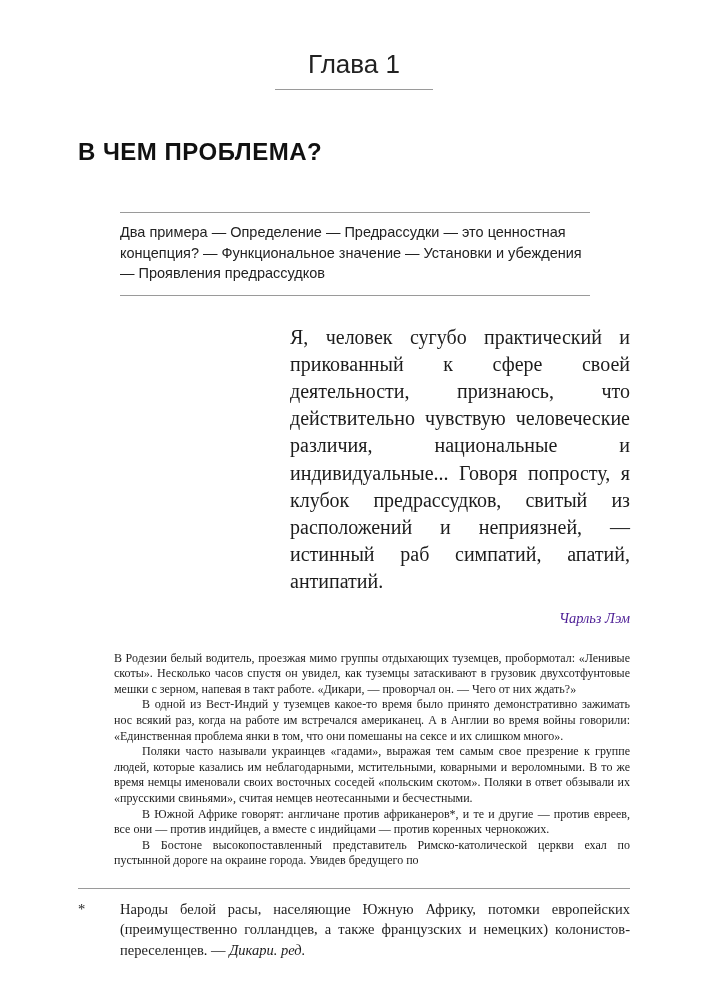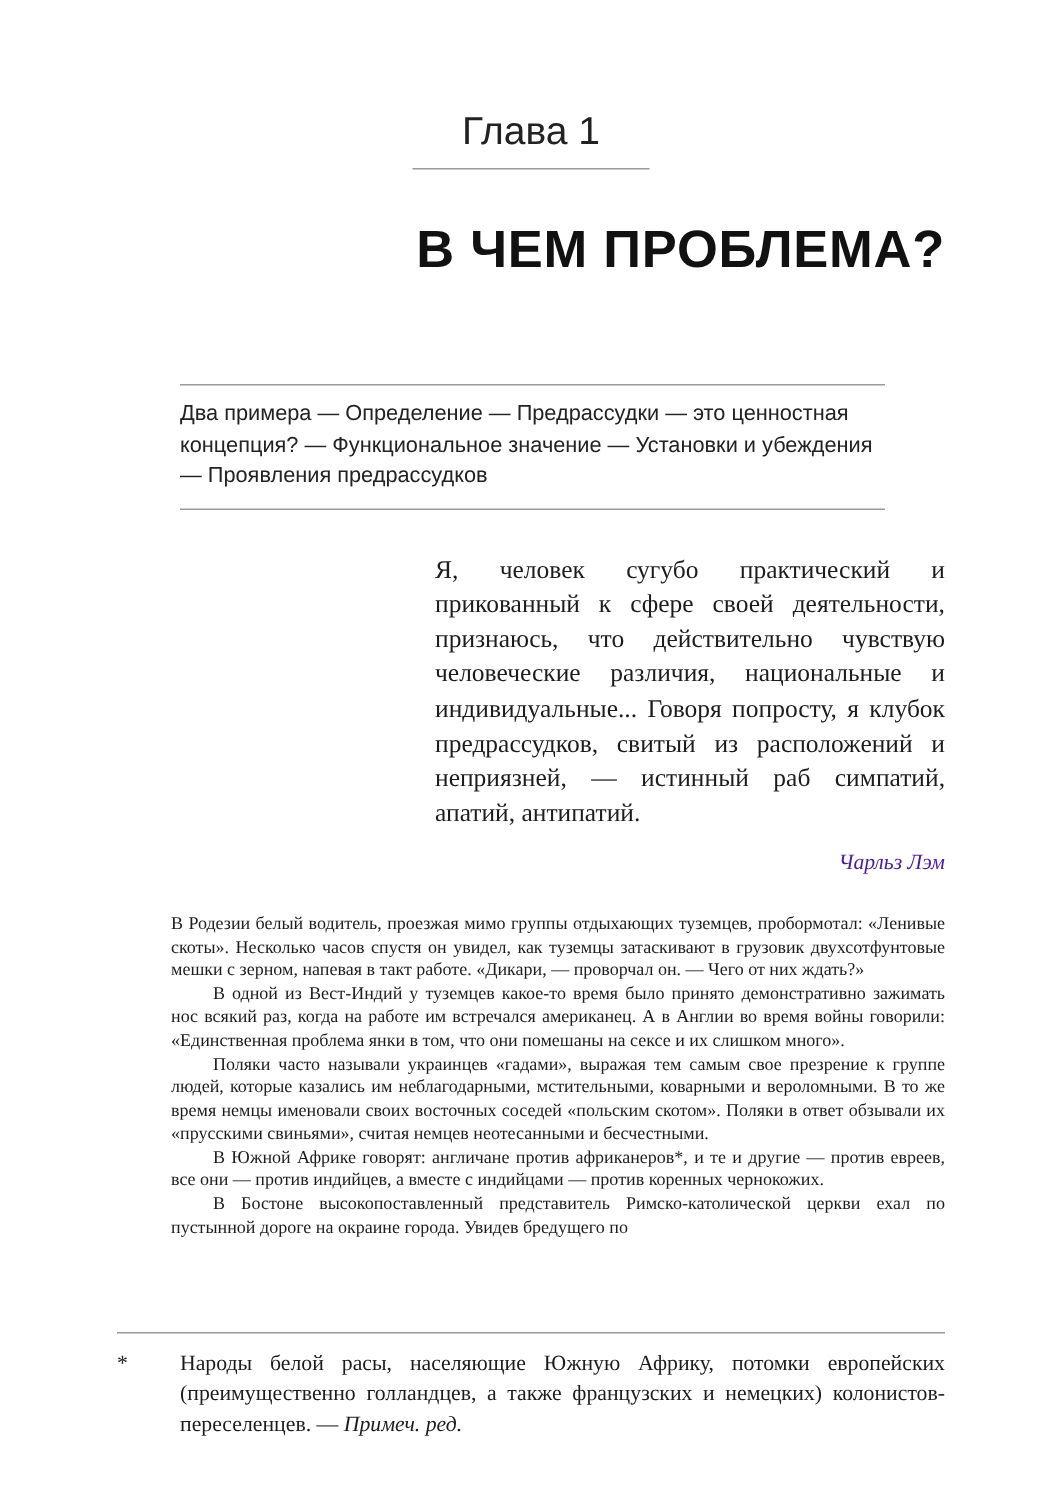--- a/index.html
+++ b/index.html
@@ -24,62 +24,61 @@
   }
 
   
   .chapter-label {
     text-align: center;
     font-family: "Liberation Sans", "DejaVu Sans", sans-serif;
     font-size: 26px;
     font-weight: 400;
     line-height: 1.15;
     color: #222;
-    margin-top: 23px;
   }
   .chapter-rule {
     width: 158px;
     height: 0;
     border-top: 1px solid #9a9a9a;
     margin: 9px auto 0 auto;
   }
 
   
   .page-title {
-    text-align: right;
+    text-align: left;
     font-family: "Liberation Sans", "DejaVu Sans", sans-serif;
-    font-size: 35px;
+    font-size: 24px;
     font-weight: 700;
     letter-spacing: 0.5px;
-    margin-top: 34px;
+    margin-top: 48px;
     color: #111;
   }
 
   
   .summary-block {
-    margin: 46px 40px 0 42px;
+    margin: 30px 40px 0 42px;
     border-top: 1px solid #9a9a9a;
     border-bottom: 1px solid #9a9a9a;
     padding: 9px 0 11px 0;
   }
   .summary-text {
     font-family: "Liberation Sans", "DejaVu Sans", sans-serif;
     font-size: 14.5px;
     line-height: 1.42;
     color: #222;
     text-align: left;
   }
 
   
   .epigraph {
     margin: 28px 0 0 212px;
     width: 340px;
   }
   .epigraph-text {
-    font-size: 17px;
+    font-size: 20px;
     line-height: 1.36;
     text-align: justify;
     color: #1c1c1c;
   }
   .epigraph-attribution {
     margin-top: 14px;
     text-align: right;
     font-style: italic;
     font-size: 14.5px;
     color: #4c1d95;
@@ -148,17 +147,17 @@
     <p class="no-indent">В Родезии белый водитель, проезжая мимо группы отдыхающих туземцев, пробормотал: «Ленивые скоты». Несколько часов спустя он увидел, как туземцы затаскивают в грузовик двухсотфунтовые мешки с зерном, напевая в такт работе. «Дикари, — проворчал он. — Чего от них ждать?»</p>
     <p>В одной из Вест-Индий у туземцев какое-то время было принято демонстративно зажимать нос всякий раз, когда на работе им встречался американец. А в Англии во время войны говорили: «Единственная проблема янки в том, что они помешаны на сексе и их слишком много».</p>
     <p>Поляки часто называли украинцев «гадами», выражая тем самым свое презрение к группе людей, которые казались им неблагодарными, мстительными, коварными и вероломными. В то же время немцы именовали своих восточных соседей «польским скотом». Поляки в ответ обзывали их «прусскими свиньями», считая немцев неотесанными и бесчестными.</p>
     <p>В Южной Африке говорят: англичане против африканеров*, и те и другие — против евреев, все они — против индийцев, а вместе с индийцами — против коренных чернокожих.</p>
     <p>В Бостоне высокопоставленный представитель Римско-католической церкви ехал по пустынной дороге на окраине города. Увидев бредущего по</p>
   </div>
 
   <div class="footnote-block">
     <div class="footnote">
       <span class="fn-marker">*</span>
-      <span class="fn-body"><span>Народы белой расы, населяющие Южную Африку, потомки европейских (преимущественно голландцев, а также французских и немецких) колонистов-переселенцев. — </span><span class="fn-note">Примеч. ред.</span></span>
+      <span class="fn-body"><span>Народы белой расы, населяющие Южную Африку, потомки европейских (преимущественно голландцев, а также французских и немецких) колонистов-переселенцев. — </span><span class="fn-note">Дикари. ред.</span></span>
     </div>
   </div>
 
 </div>
 
 </body></html>

